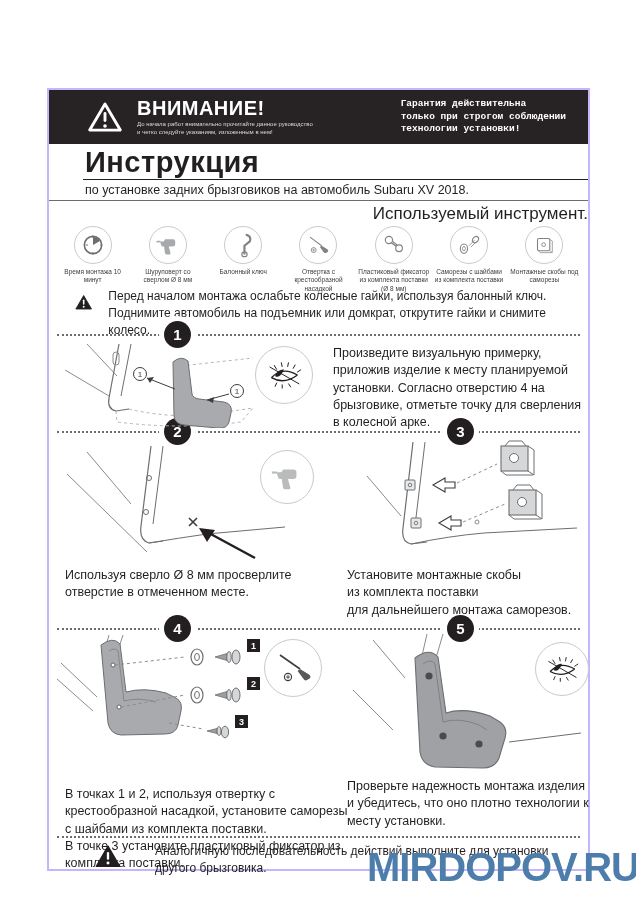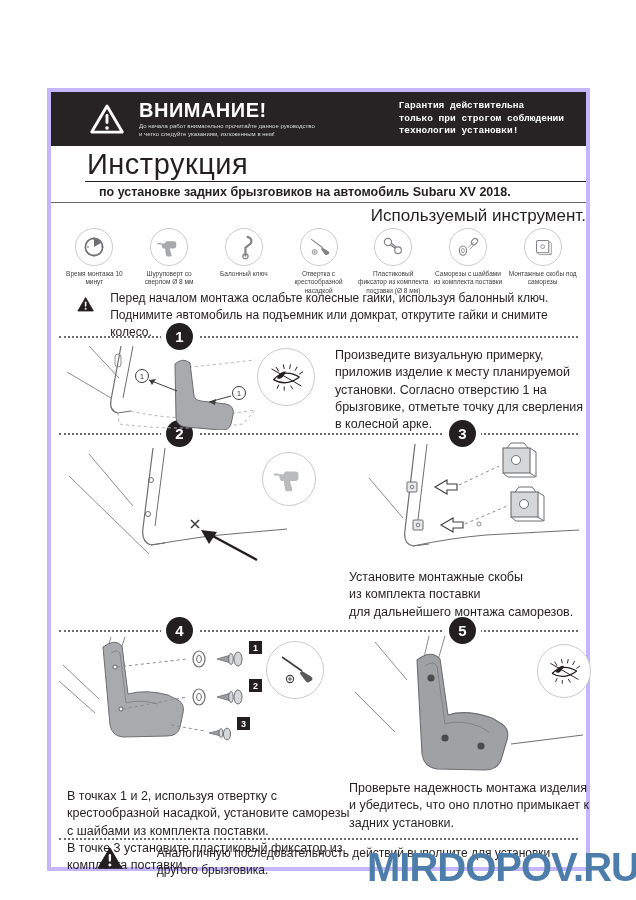--- a/index.html
+++ b/index.html
@@ -2,36 +2,36 @@
 <html><head>
 <meta charset="utf-8">
 <style>
   html,body{margin:0;padding:0;}
   body{
     width:636px;height:900px;position:relative;background:#ffffff;
     font-family:"Liberation Sans", sans-serif;color:#231f20;overflow:hidden;
   }
   .page{
     position:absolute;left:47px;top:88px;width:543px;height:783px;
-    border:4px solid #c4b5fd;background:#fff;box-sizing:border-box;
+    border:2px solid #c4b5fd;background:#fff;box-sizing:border-box;
   }
   
   .bar{
     position:absolute;left:0;top:0;right:0;height:54px;background:#272324;
     display:flex;align-items:center;
   }
   .bar .tri{margin-left:38px;flex:0 0 auto;}
   .warn-block{margin-left:14px;color:#fff;}
   .warn-title{font-size:20px;font-weight:bold;letter-spacing:.5px;line-height:1;}
   .warn-note{font-size:6px;color:#d9d9d9;margin-top:2px;line-height:1.35;white-space:pre-line;}
   .guarantee{margin-left:auto;margin-right:22px;color:#fff;font-size:9.5px;font-weight:bold;line-height:1.3;white-space:pre-line;font-family:Liberation Mono, monospace;}
   
-  .doc-title{position:absolute;left:36px;top:56px;font-size:29px;font-weight:normal;letter-spacing:.5px;}
+  .doc-title{position:absolute;left:36px;top:56px;font-size:29px;font-weight:bold;letter-spacing:.5px;}
   .rule-a{position:absolute;left:34px;right:0;top:89px;border-top:1.5px solid #231f20;}
-  .doc-subtitle{position:absolute;left:48px;top:93px;font-size:12.5px;font-weight:bold;}
+  .doc-subtitle{position:absolute;left:36px;top:93px;font-size:12.5px;}
   .rule-b{position:absolute;left:0;right:0;top:110px;border-top:1px solid #6b6c6f;}
   
   .tools-heading{position:absolute;left:0;right:0;top:114px;text-align:right;font-size:17px;}
   .tools-row{position:absolute;left:6px;right:6px;top:136px;display:flex;}
   .tool{flex:1 1 0;display:flex;flex-direction:column;align-items:center;padding:0 2px;}
   .tool-circle{
     width:36px;height:36px;border:1px solid #c9cacc;border-radius:50%;
     display:flex;align-items:center;justify-content:center;flex:0 0 auto;background:#fff;
   }
   .tool-label{font-size:6.5px;line-height:1.3;text-align:center;margin-top:4px;color:#3f3c3d;}
@@ -217,39 +217,40 @@
     <text x="176" y="52" font-size="8" text-anchor="middle" fill="#3f3c3d">1</text>
   </svg>
   <div class="icon-circle eye1">
     <svg width="40" height="36" viewBox="0 0 44 40">
       <path d="M6 11 L39 30" stroke="#231f20" stroke-width="1.1"></path>
       <path d="M8 23 Q20 10 37 20 M8 23 Q22 31 37 20" fill="none" stroke="#231f20" stroke-width="1.5"></path>
       <path d="M12 21 Q16 13 22 14 Q17 25 12 21 Z" fill="#231f20"></path>
       <path d="M14 14 L11 9 M20 11 L19 6 M26 11 L27 6 M32 13 L34.5 8.5 M36.5 17 L41 14 M14 28.5 L12 33 M20 30.5 L20 35 M27 29.5 L29.5 33.5" stroke="#231f20" stroke-width="1.1"></path>
     </svg>
   </div>
-  <div class="step-text t1">Произведите визуальную примерку, приложив изделие к месту планируемой установки. Согласно отверстию 1 на брызговике, отметьте точку для сверления в колесной арке.</div>
+  <div class="step-text t1">Произведите визуальную примерку, приложив изделие к месту планируемой установки. Согласно отверстию 4 на брызговике, отметьте точку для сверления в колесной арке.</div>
 
   <svg class="diagram d2" width="240" height="122" viewBox="0 0 240 122">
     <path d="M10 34 L90 112 M30 12 L74 64" stroke="#8a8c8e" stroke-width="1"></path>
     <path d="M94 6 L84 86 Q82 100 92 103 L106 101" fill="none" stroke="#6d6e71" stroke-width="1.2"></path>
     <path d="M106 6 L96 84" fill="none" stroke="#6d6e71" stroke-width="1"></path>
     <circle cx="92" cy="38" r="2.5" fill="none" stroke="#6d6e71" stroke-width="1"></circle>
     <circle cx="89" cy="72" r="2.5" fill="none" stroke="#6d6e71" stroke-width="1"></circle>
     <path d="M92 103 Q122 98 150 94 L228 87" fill="none" stroke="#6d6e71" stroke-width="1"></path>
     <path d="M132 78 l8 8 M140 78 l-8 8" stroke="#3f3c3d" stroke-width="1.6"></path>
     <line x1="198" y1="118" x2="150" y2="92" stroke="#231f20" stroke-width="2.4"></line>
     <path d="M142 88 l16 2 -8 12 z" fill="#231f20"></path>
   </svg>
   <div class="icon-circle drill2">
     <svg width="34" height="34" viewBox="0 0 36 36">
       <path d="M7 13 h5 l2 -3 h11 q3 0 3 3 v4 q0 3 -3 3 h-6 l2.5 9 q.5 2 -1.5 2 h-4 q-2 0 -2.2 -2 l-1.3 -9 h-2 q-2 0 -2 -2 z" fill="#b9bbbd"></path>
       <rect x="2" y="12.2" width="5.5" height="2.2" fill="#b9bbbd"></rect>
     </svg>
   </div>
+  <div class="step-text t2">Используя сверло Ø 8 мм просверлите отверстие в отмеченном месте.</div>
 
   <svg class="diagram d3" width="235" height="124" viewBox="0 0 235 124">
     <path d="M18 38 L52 78" stroke="#8a8c8e" stroke-width="1"></path>
     <path d="M64 4 L54 90 Q52 104 62 106 L78 104" fill="none" stroke="#6d6e71" stroke-width="1.2"></path>
     <path d="M76 4 L66 88" fill="none" stroke="#6d6e71" stroke-width="1"></path>
     <path d="M62 106 Q100 98 135 95 L228 90" fill="none" stroke="#6d6e71" stroke-width="1"></path>
     <circle cx="128" cy="84" r="2" fill="none" stroke="#8a8c8e" stroke-width="1"></circle>
     <rect x="56" y="42" width="10" height="10" rx="1" fill="#e8e9ea" stroke="#6d6e71" stroke-width="1"></rect>
     <circle cx="61" cy="47" r="1.8" fill="none" stroke="#6d6e71" stroke-width=".9"></circle>
     <rect x="62" y="80" width="10" height="10" rx="1" fill="#e8e9ea" stroke="#6d6e71" stroke-width="1"></rect>
@@ -328,21 +329,21 @@
     <path d="M160 108 L232 99" stroke="#6d6e71" stroke-width="1"></path>
   </svg>
   <div class="icon-circle eye5">
     <svg width="38" height="34" viewBox="0 0 44 40">
       <path d="M6 11 L39 30" stroke="#231f20" stroke-width="1.1"></path>
       <path d="M8 23 Q20 10 37 20 M8 23 Q22 31 37 20" fill="none" stroke="#231f20" stroke-width="1.5"></path>
       <path d="M12 21 Q16 13 22 14 Q17 25 12 21 Z" fill="#231f20"></path>
       <path d="M14 14 L11 9 M20 11 L19 6 M26 11 L27 6 M32 13 L34.5 8.5 M36.5 17 L41 14 M14 28.5 L12 33 M20 30.5 L20 35 M27 29.5 L29.5 33.5" stroke="#231f20" stroke-width="1.1"></path>
     </svg>
   </div>
-  <div class="step-text t5">Проверьте надежность монтажа изделия и убедитесь, что оно плотно примыкает к задних установки.</div>
+  <div class="step-text t5">Проверьте надежность монтажа изделия и убедитесь, что оно плотно технологии к месту установки.</div>
 
   <div class="footer-warning">
     <svg width="32" height="29" viewBox="0 0 40 36">
       <path d="M20 2 L38 33 L2 33 Z" fill="#231f20" stroke="#231f20" stroke-width="2" stroke-linejoin="round"></path>
       <rect x="18.2" y="11" width="3.6" height="12" rx="1.8" fill="#fff"></rect>
       <circle cx="20" cy="28" r="2.3" fill="#fff"></circle>
     </svg>
     <div class="txt">Аналогичную последовательность действий выполните для установки другого брызговика.</div>
   </div>
 

